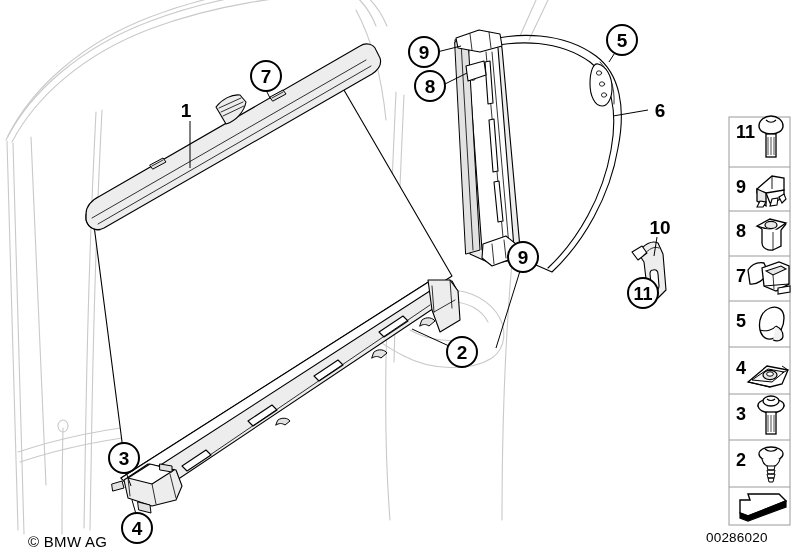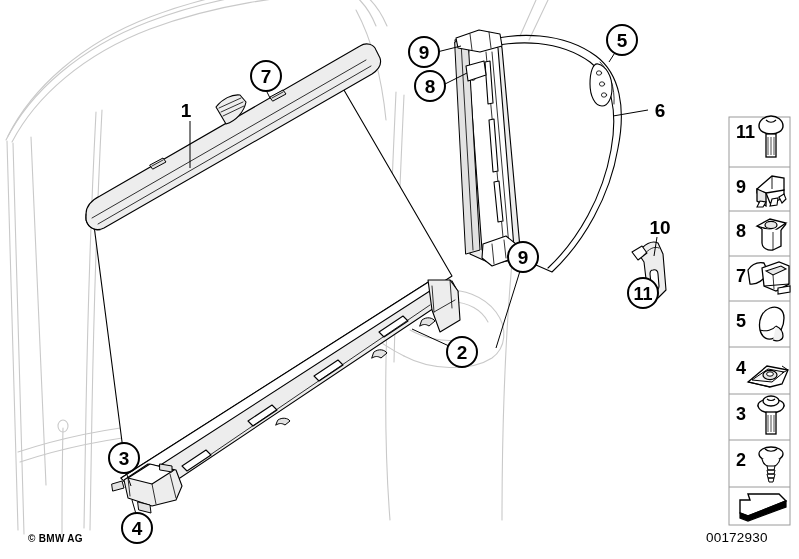--- a/index.html
+++ b/index.html
@@ -23,22 +23,22 @@
   svg.layer {
     position: absolute;
     left: 0; top: 0;
     width: 799px;
     height: 559px;
   }
   .copyright {
     position: absolute;
     left: 28px;
     top: 533px;
-    font-size: 10px;
-    font-weight: bold;
+    font-size: 15px;
+    font-weight: normal;
     letter-spacing: 0.3px;
     color: #000;
     white-space: nowrap;
   }
   .partnumber {
     position: absolute;
     left: 706px;
     top: 530px;
     font-size: 13.5px;
     color: #000;
@@ -386,15 +386,15 @@
 
     <g>
       <g>
         <path d="M 740,513 L 740,500 L 750,500 L 748,494 L 779,494 L 786,501 L 748,516 Z" fill="#fff" stroke="#000" stroke-width="1.4"></path>
         <path d="M 740,513 L 748,516 L 786,501 L 786,507 L 748,521 L 740,518 Z" fill="#000" stroke="#000" stroke-width="1.2"></path>
       </g>
     </g>
   </svg>
 
   <div class="copyright">© BMW AG</div>
-  <div class="partnumber">00172930</div>
+  <div class="partnumber">00286020</div>
 
 </div>
 
 </body></html>

